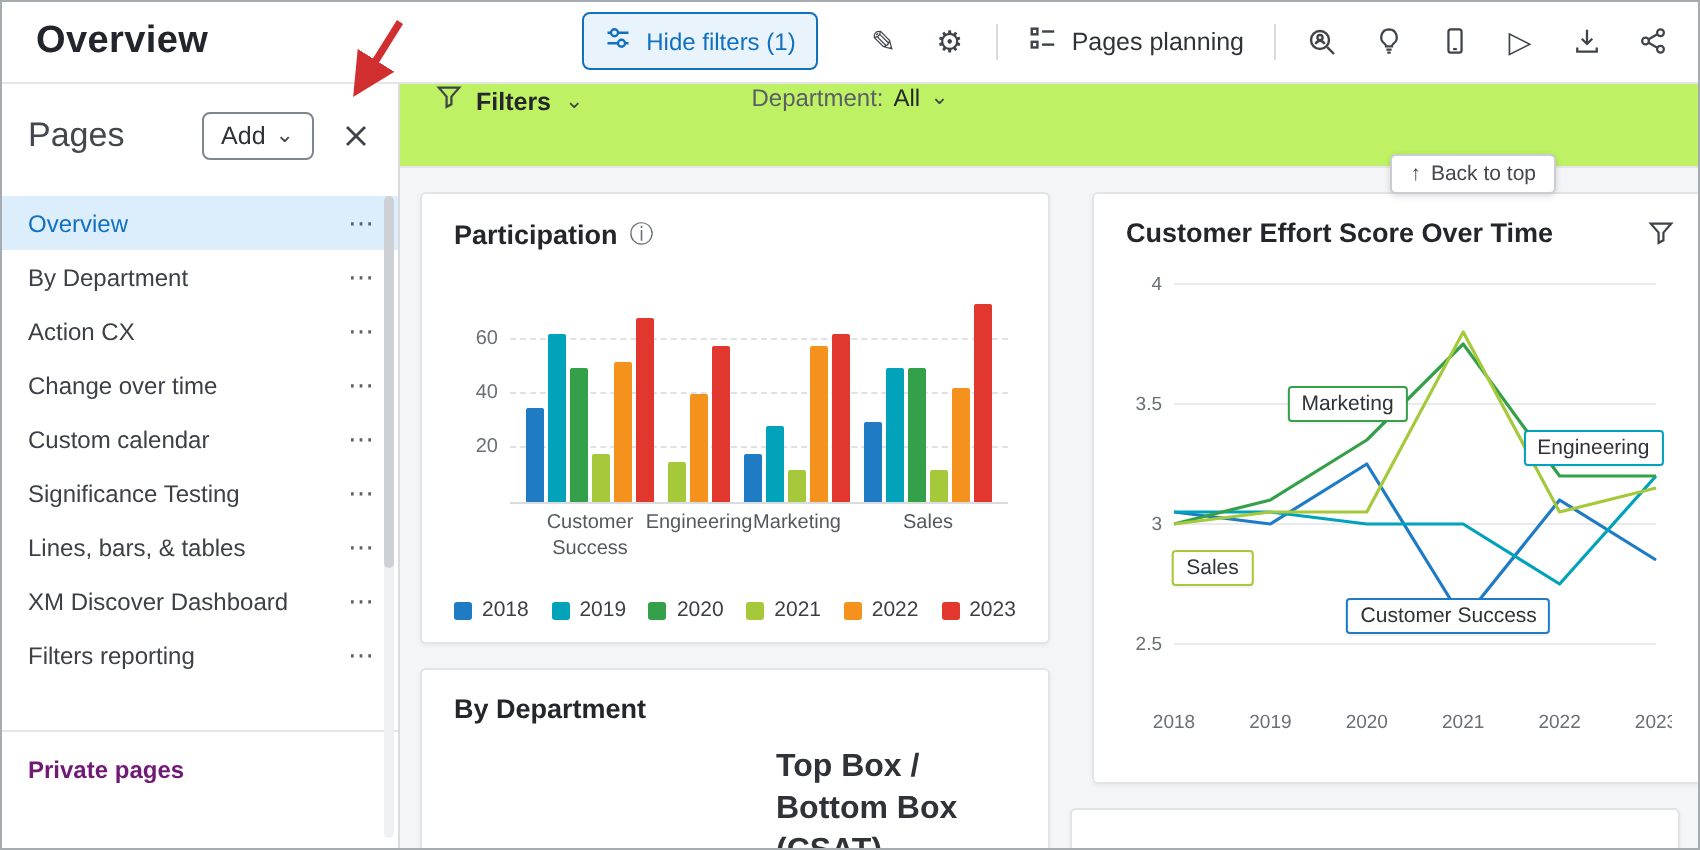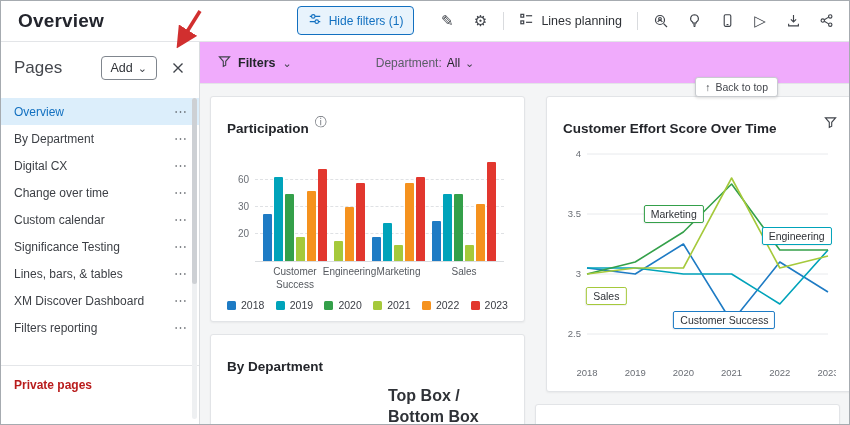--- a/index.html
+++ b/index.html
@@ -57,51 +57,51 @@
   .page-list { margin-top:4px; }
   .page-item {
     height:27px; display:flex; align-items:center; padding:0 12px 0 14px; cursor:pointer;
   }
   .page-item .lbl { flex:1 1 auto; font-size:12px; color:#3d4046; white-space:nowrap; overflow:hidden; text-overflow:ellipsis; }
   .page-item .dots { font-size:13px; color:#5c6066; padding-left:6px; cursor:pointer; }
   .page-item.selected { background:#dceefb; }
   .page-item.selected .lbl { color:#1270c0; }
   .private-pages {
     margin:24px 0 0 0; border-top:1px solid #e4e6e9; padding:12px 14px 0 14px;
-    font-size:12px; font-weight:700; color:#b91c1c;
+    font-size:12px; font-weight:700; color:#701a75;
   }
   .sb-scroll { position:absolute; top:56px; right:2px; bottom:6px; width:5px; background:#eef0f2; border-radius:3px; }
   .sb-scroll .thumb { position:absolute; top:0; left:0; width:5px; height:58%; background:#cdd0d4; border-radius:3px; }
 
   
   main { position:absolute; top:42px; left:200px; width:650px; height:383px; overflow:hidden; background:#f4f5f6; }
   .filter-bar {
-    height:42px; background:#f0abfc; border-bottom:1px solid #e3e5e8;
-    display:flex; align-items:center; gap:36px; padding:0 18px;
+    height:42px; background:#bef264; border-bottom:1px solid #e3e5e8;
+    display:flex; align-items:flex-start; gap:36px; padding:0 18px;
   }
   .filters-toggle { display:flex; align-items:center; gap:7px; cursor:pointer; }
   .filters-toggle .f-label { font-size:12.5px; font-weight:700; color:#24262b; }
   .funnel { color:#3f434a; }
   .dept-filter { display:flex; align-items:center; gap:5px; cursor:pointer; font-size:12px;margin-left:48px; }
   .dept-filter .k { color:#5a5e66; }
   .dept-filter .v { color:#24262b; }
 
   .back-top {
     position:absolute; top:35px; right:72px; z-index:8;
     background:#fff; border:1px solid #c9ccd0; border-radius:3px;
     font-size:10.5px; color:#44474d; padding:3px 9px; font-family:inherit; cursor:pointer;
     box-shadow:0 1px 3px rgba(0,0,0,.15); display:flex; gap:5px; align-items:center;
   }
 
   .card {
     position:absolute; background:#fff; border:1px solid #e2e4e7; border-radius:3px;
     box-shadow:0 1px 2px rgba(0,0,0,.05); padding:12px 16px;
   }
   .card-title-row { display:flex; align-items:center; gap:6px; }
-  .card-title { font-size:13.5px; font-weight:600; color:#24262b;margin-top:12px; }
+  .card-title { font-size:13.5px; font-weight:600; color:#24262b; }
   .info-ic { font-size:12px; color:#6a6e75; }
   .title-funnel { margin-left:auto; color:#3f434a; cursor:pointer; display:flex; }
 
   .card-participation { left:10px; top:54px; width:315px; height:226px; }
   .card-effort        { left:346px; top:54px; width:308px; height:296px; }
   .card-bydept        { left:10px; top:292px; width:315px; height:150px; }
   .card-partial       { left:335px; top:362px; width:305px; height:80px; }
 
   
   .bar-plot {
@@ -175,21 +175,21 @@
     <span class="vdiv"></span>
     <button class="action-planning">
       <span>
         <svg width="15" height="15" viewBox="0 0 16 16" fill="none" stroke="currentColor" stroke-width="1.3">
             <rect x="2" y="2.5" width="3" height="3"></rect>
             <path d="M7.5 4h6.5"></path>
             <rect x="2" y="9.5" width="3" height="3"></rect>
             <path d="M7.5 11h6.5"></path>
           </svg>
       </span>
-      <span>Lines planning</span>
+      <span>Pages planning</span>
     </button>
     <span class="vdiv"></span>
     <button class="icon-btn">
       <svg width="16" height="16" viewBox="0 0 16 16" fill="none" stroke="currentColor" stroke-width="1.2">
           <circle cx="7" cy="7" r="4.5"></circle>
           <path d="M10.6 10.6L14 14"></path>
           <circle cx="7" cy="5.8" r="1.3"></circle>
           <path d="M4.7 9c.5-1 1.4-1.6 2.3-1.6S8.8 8 9.3 9"></path>
         </svg>
     </button>
@@ -241,21 +241,21 @@
   <nav class="page-list">
     <div class="page-item selected">
       <span class="lbl">Overview</span>
       <span class="dots">⋯</span>
     </div>
     <div class="page-item">
       <span class="lbl">By Department</span>
       <span class="dots">⋯</span>
     </div>
     <div class="page-item">
-      <span class="lbl">Digital CX</span>
+      <span class="lbl">Action CX</span>
       <span class="dots">⋯</span>
     </div>
     <div class="page-item">
       <span class="lbl">Change over time</span>
       <span class="dots">⋯</span>
     </div>
     <div class="page-item">
       <span class="lbl">Custom calendar</span>
       <span class="dots">⋯</span>
     </div>
@@ -307,21 +307,21 @@
 
   <section class="card card-participation">
     <div class="card-title-row">
       <span class="card-title">Participation</span>
       <span class="info-ic">ⓘ</span>
     </div>
     <div class="bar-plot">
         <div class="gridline" style="bottom: 27px;"></div>
         <div class="ytick" style="bottom: 22px;">20</div>
         <div class="gridline" style="bottom: 54px;"></div>
-        <div class="ytick" style="bottom: 49px;">30</div>
+        <div class="ytick" style="bottom: 49px;">40</div>
         <div class="gridline" style="bottom: 81px;"></div>
         <div class="ytick" style="bottom: 76px;">60</div>
         <div class="bar-groups">
           <div class="bar-group">
             <div class="bars">
               <div class="bar" style="height: 47.25px; background: rgb(30, 123, 196);"></div>
               <div class="bar" style="height: 83.7px; background: rgb(0, 163, 186);"></div>
               <div class="bar" style="height: 67.5px; background: rgb(52, 160, 74);"></div>
               <div class="bar" style="height: 24.3px; background: rgb(165, 201, 59);"></div>
               <div class="bar" style="height: 70.2px; background: rgb(245, 146, 30);"></div>

